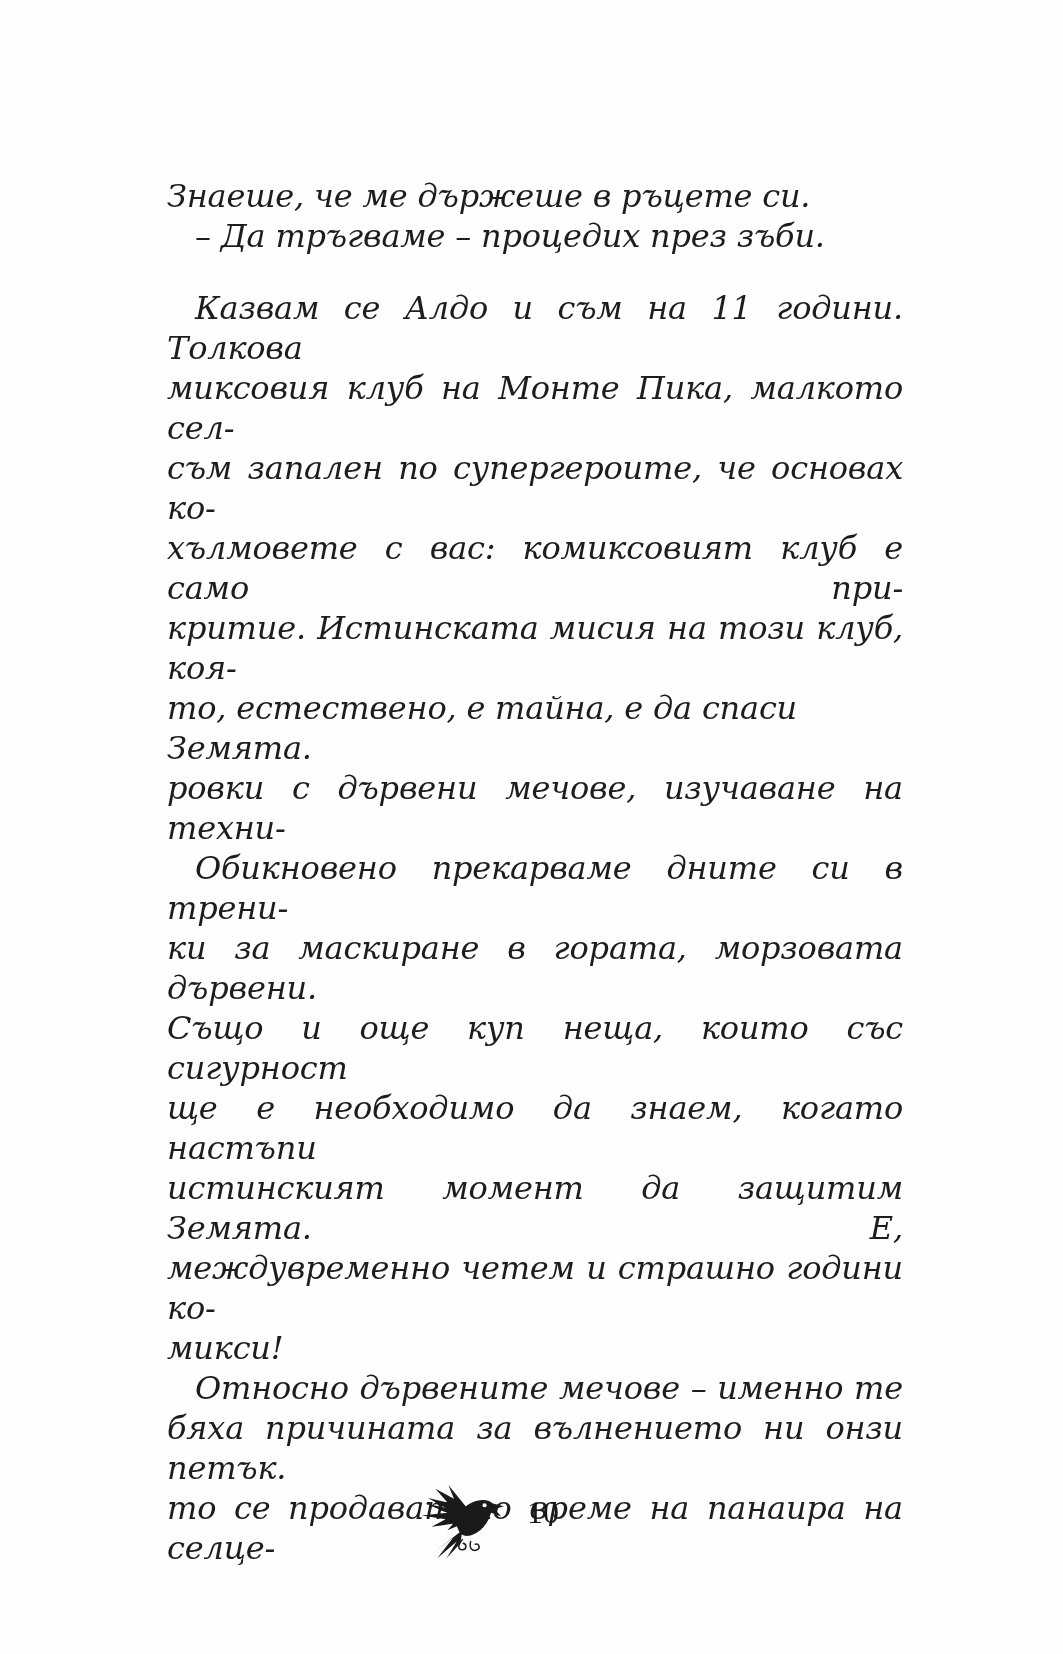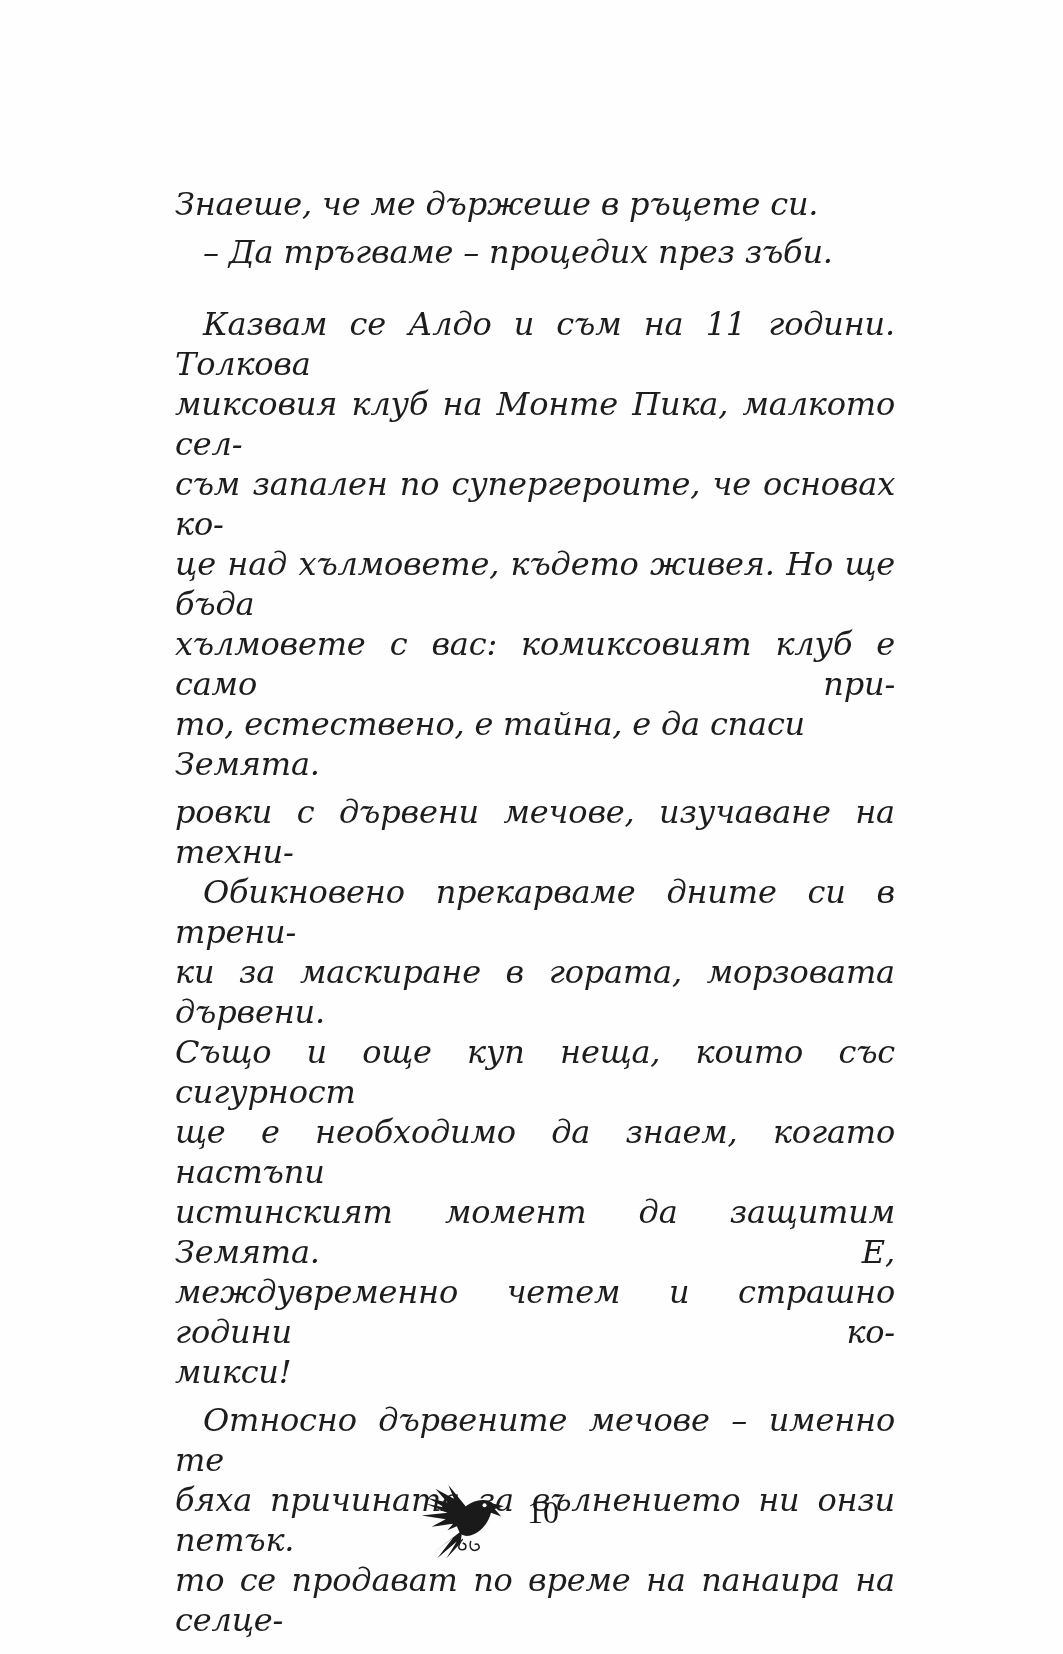--- a/index.html
+++ b/index.html
@@ -16,21 +16,21 @@
     font-family: "DejaVu Serif", "Liberation Serif", serif;
     font-style: italic;
   }
   .text-block {
     position: absolute;
     left: 167px; top: 176px; width: 736px;
     font-size: 32px;
     line-height: 40px;
     letter-spacing: -0.2px;
   }
-  .para { margin: 8px; }
+  .para { margin: 0; }
   .para.gap-after { margin-bottom: 32px; }
   .line { min-height: 40px; }
   .line.just { text-align: justify; text-align-last: justify; }
   .line.ind { text-indent: 28px; }
   .crow-wrap {
     position: absolute; left: 417px; top: 1484px;
     width: 98px; height: 76px;
   }
   .page-number {
     position: absolute; left: 527px; top: 1496px;
@@ -49,22 +49,22 @@
       <div class="para">
         <div class="line">Знаеше, че ме държеше в ръцете си.</div>
       </div>
       <div class="para gap-after">
         <div class="line ind">– Да тръгваме – процедих през зъби.</div>
       </div>
       <div class="para">
         <div class="line just ind">Казвам се Алдо и съм на 11 години. Толкова</div>
         <div class="line just">миксовия клуб на Монте Пика, малкото сел-</div>
         <div class="line just">съм запален по супергероите, че основах ко-</div>
-        <div class="line just">це над хълмовете, където живея. Но ще бъда</div>
         <div class="line just">хълмовете с вас: комиксовият клуб е само при-</div>
+        <div class="line just">критие. Истинската мисия на този клуб, коя-</div>
         <div class="line">то, естествено, е тайна, е да спаси Земята.</div>
       </div>
       <div class="para">
         <div class="line just">ровки с дървени мечове, изучаване на техни-</div>
         <div class="line just ind">Обикновено прекарваме дните си в трени-</div>
         <div class="line just">ки за маскиране в гората, морзовата дървени.</div>
         <div class="line just">Също и още куп неща, които със сигурност</div>
         <div class="line just">ще е необходимо да знаем, когато настъпи</div>
         <div class="line just">истинският момент да защитим Земята. Е,</div>
         <div class="line just">междувременно четем и страшно години ко-</div>

